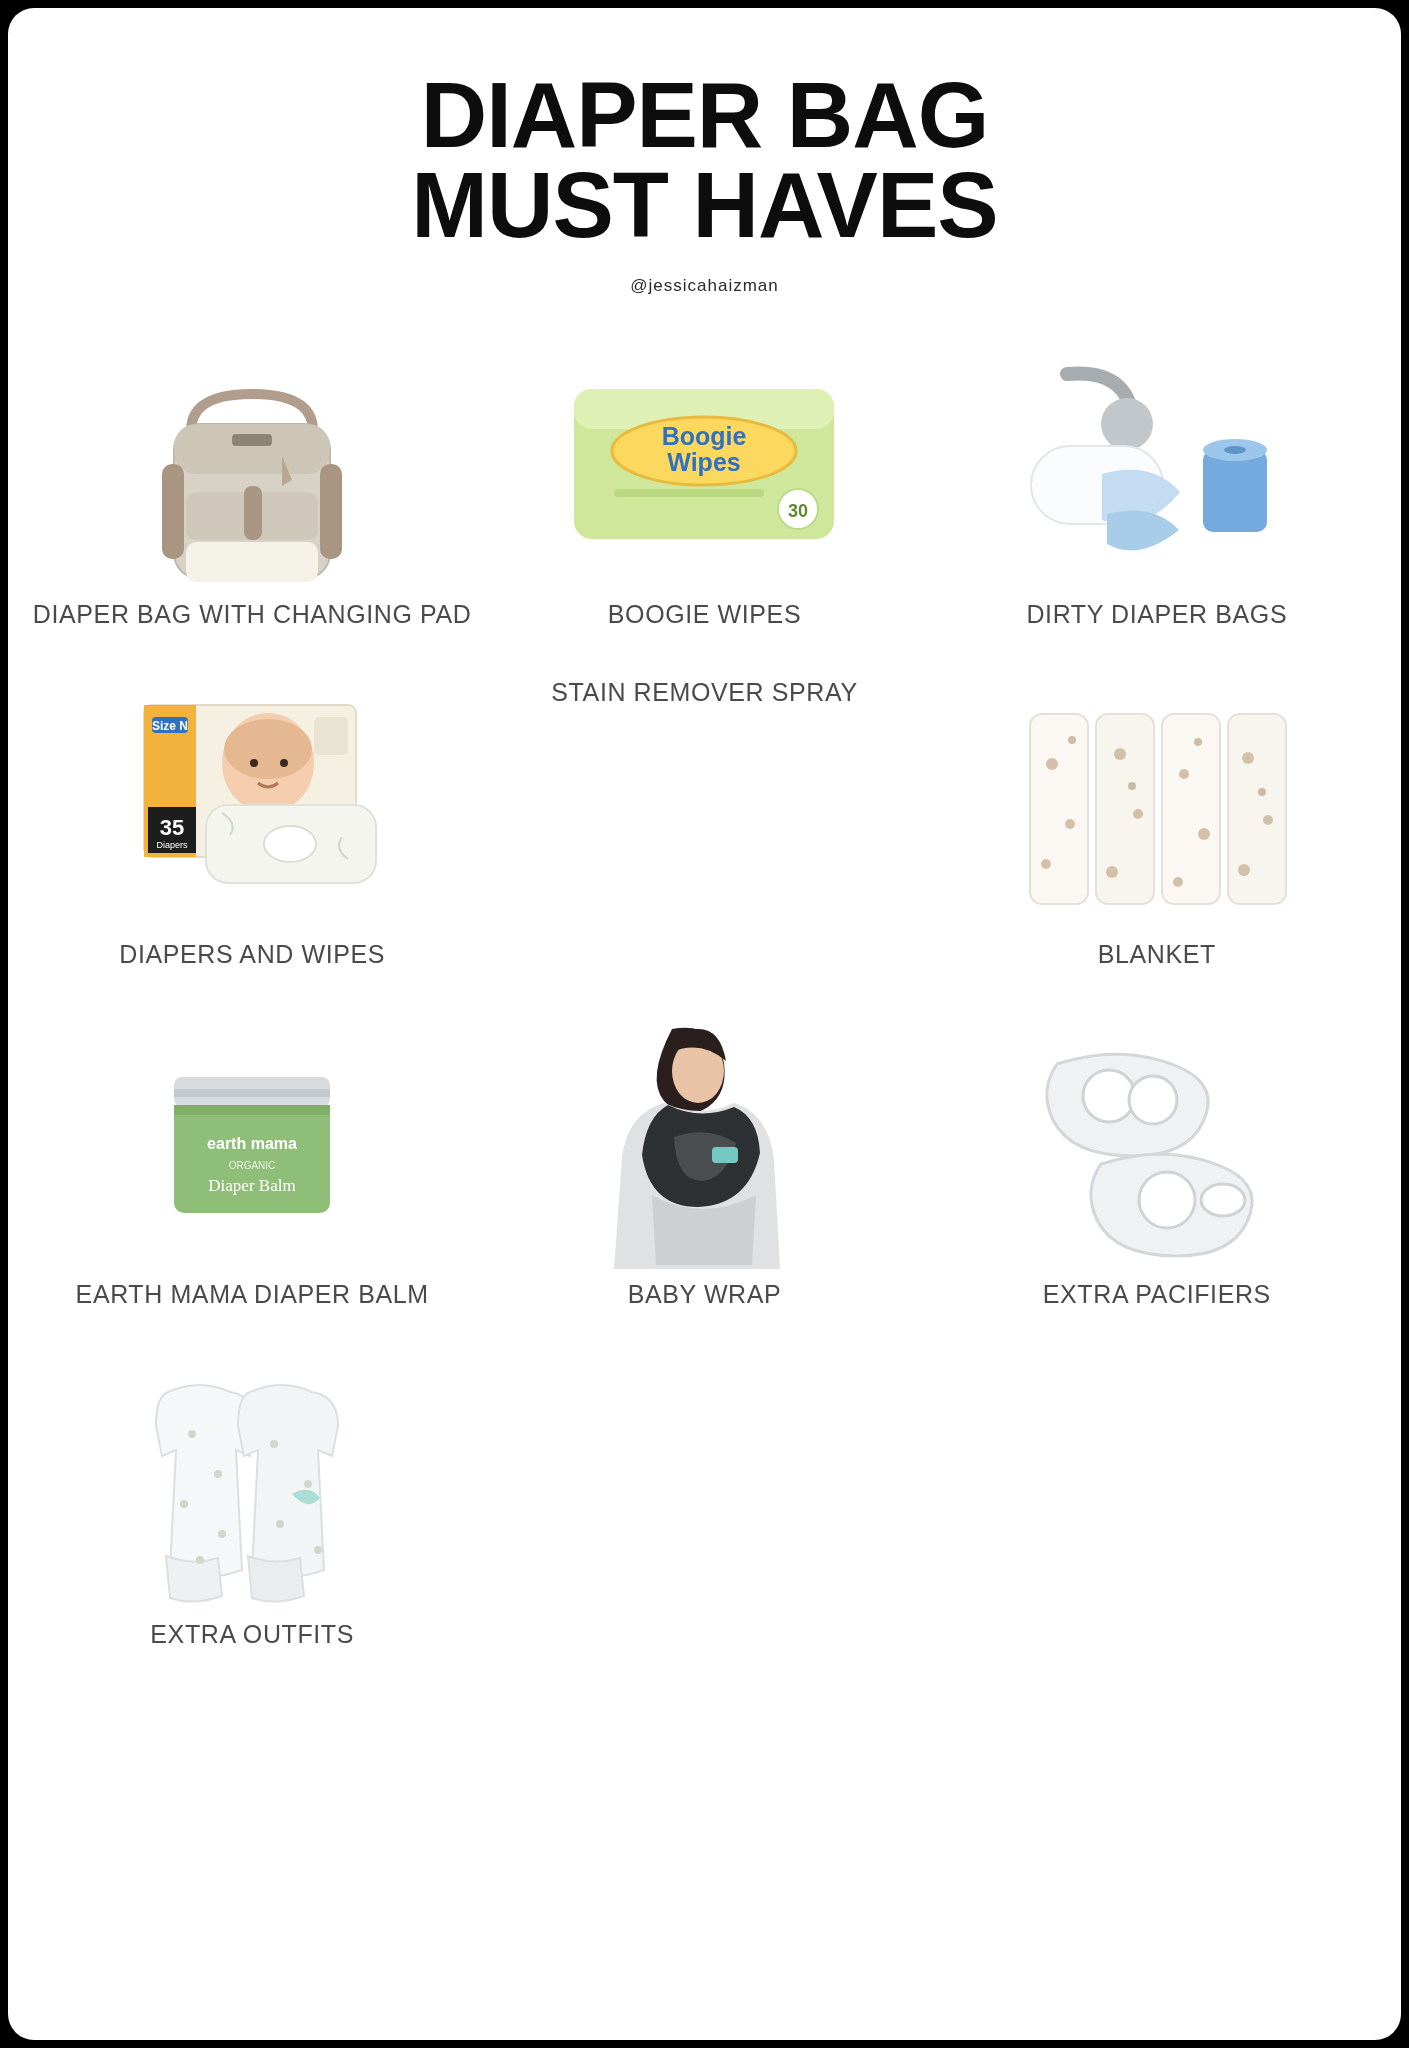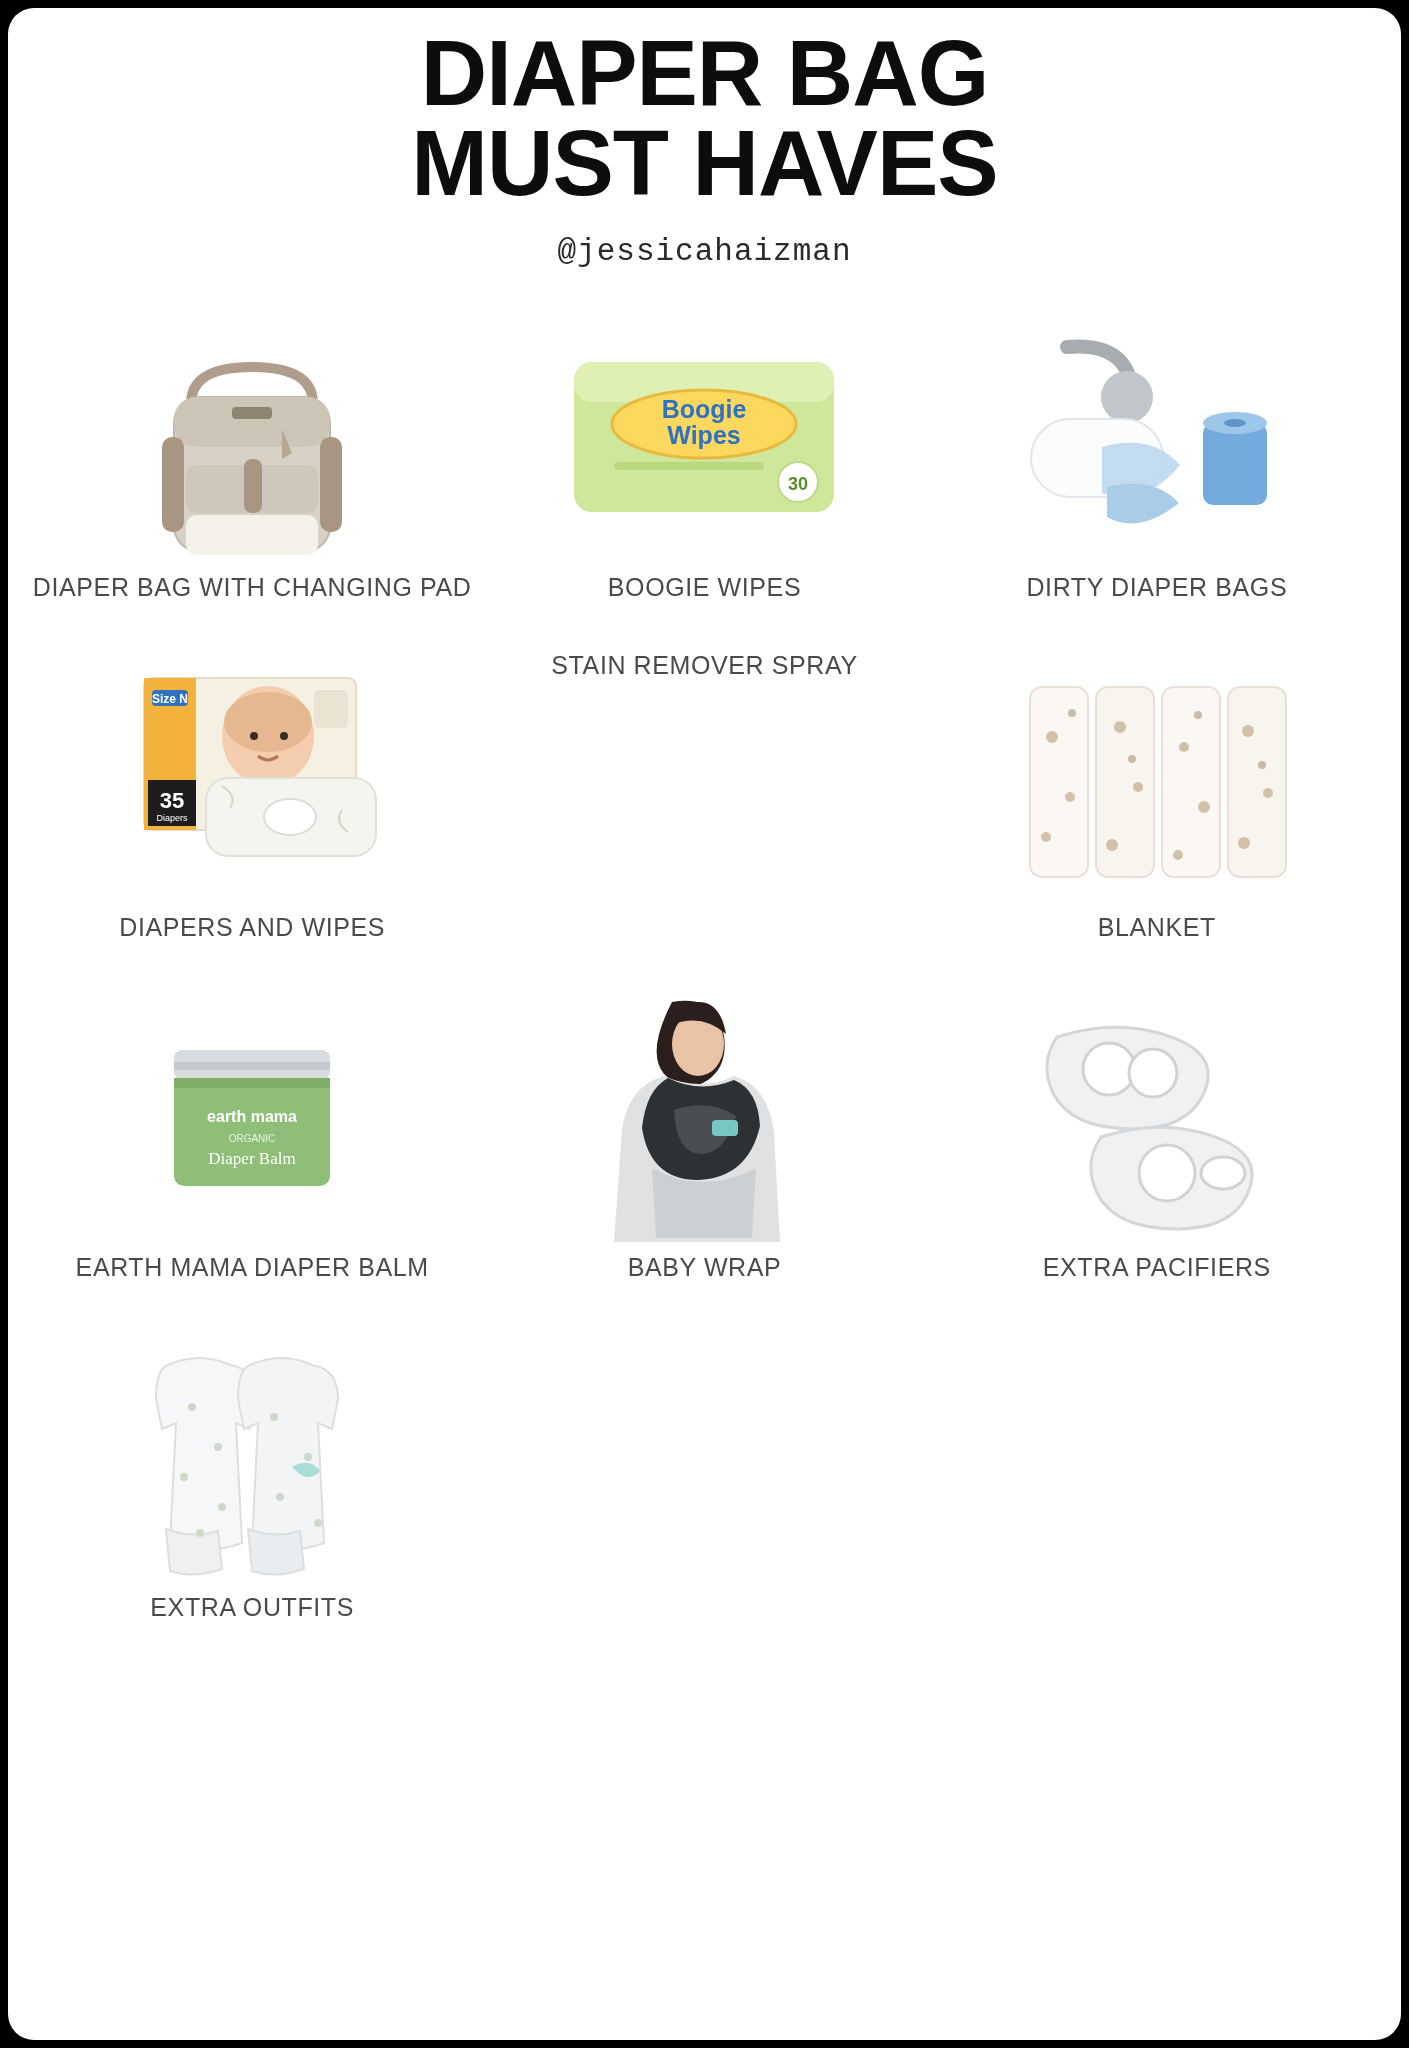--- a/index.html
+++ b/index.html
@@ -17,38 +17,39 @@
     position: absolute;
     left: 8px;
     top: 8px;
     width: 1393px;
     height: 2032px;
     background: #ffffff;
     border-radius: 26px;
     overflow: hidden;
   }
   .header {
-    padding-top: 20px;
+    padding-top: 40px;
     text-align: center;
+    margin-top: 22px;
   }
   .title {
     font-family: "Liberation Sans", sans-serif;
     font-weight: bold;
     font-size: 92px;
     line-height: 0.98;
     letter-spacing: -1px;
     color: #0d0d0d;
     margin: 0 auto;
     width: 1000px;
     text-transform: uppercase;
   }
   .handle {
     margin-top: 26px;
-    font-family: Liberation Mono, monospace;
-    font-size: 31px;
+    font-family: Liberation Sans, sans-serif;
+    font-size: 17px;
     letter-spacing: 1px;
     color: #2a2a2a;
   }
   .grid {
     margin-top: 42px;
     display: grid;
     grid-template-columns: repeat(3, 1fr);
     grid-template-rows: repeat(4, 340px);
     column-gap: 0px;
     row-gap: 0px;

